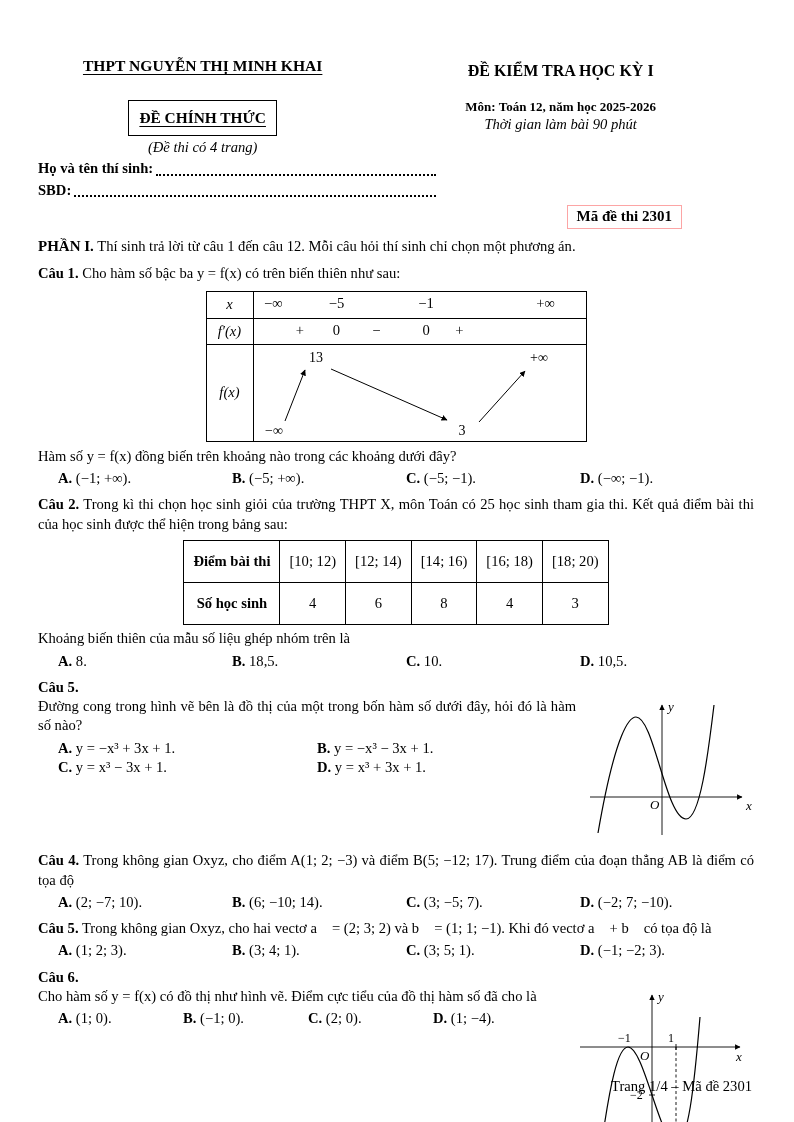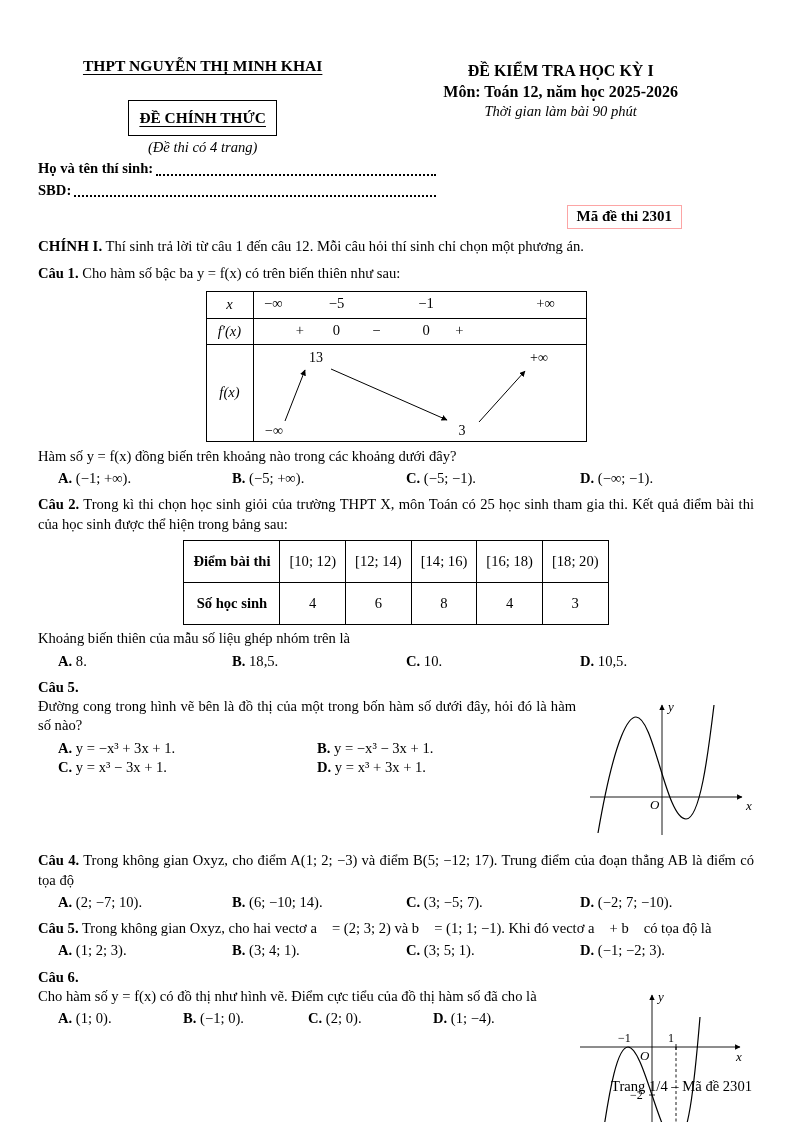--- a/index.html
+++ b/index.html
@@ -16,21 +16,21 @@
 
   
   .header { display: flex; }
   .header-left { width: 46%; text-align: center; }
   .header-right { width: 54%; text-align: center; }
   .school { font-weight: bold; font-size: 15.6px; text-decoration: underline; text-underline-offset: 3px; }
   .official-box { display: inline-block; border: 1px solid #000; padding: 7px 10px; margin-top: 4px; }
   .official-box span { font-weight: bold; font-size: 15.4px; text-decoration: underline; text-underline-offset: 3px; }
   .pages-note { font-style: italic; margin-top: 2px; }
   .exam-title { font-weight: bold; font-size: 16px; margin-top: 4px; }
-  .subject-line { font-weight: bold; font-size: 16px; }
+  .subject-line { font-weight: bold; font-size: 13px; margin-top: 17px; }
   .duration-line { font-style: italic; }
 
   .field-line { display: flex; align-items: flex-end; width: 398px; margin-top: 2px; }
   .field-line .lbl { font-weight: bold; white-space: nowrap; }
   .dots { flex: 1; border-bottom: 2px dotted #000; margin: 0 0 3px 3px; height: 1px; }
   .code-box { width: fit-content; margin: 5px 72px 2px auto; border: 1px solid #fca5a5; padding: 1px 9px; font-weight: bold; font-size: 15px; }
 
   .part-head { margin-top: 8px; }
   .part-head .lbl { font-weight: bold; font-size: 15px; }
 
@@ -90,21 +90,21 @@
     <span class="dots"></span>
   </div>
   <div class="field-line">
     <span class="lbl">SBD:</span>
     <span class="dots"></span>
   </div>
 
   <div class="code-box">Mã đề thi 2301</div>
 
   <p class="part-head">
-    <span class="lbl">CHÍNH I.</span>
+    <span class="lbl">PHẦN I.</span>
     <span>Thí sinh trả lời từ câu 1 đến câu 12. Mỗi câu hỏi thí sinh chỉ chọn một phương án.</span>
   </p>
 
   <div class="question">
     <p class="just">
       <span class="bold">Câu 1.</span>
       <span>Cho hàm số bậc ba y = f(x) có trên biến thiên như sau:</span>
     </p>
     <table class="bbt">
       <tbody>

